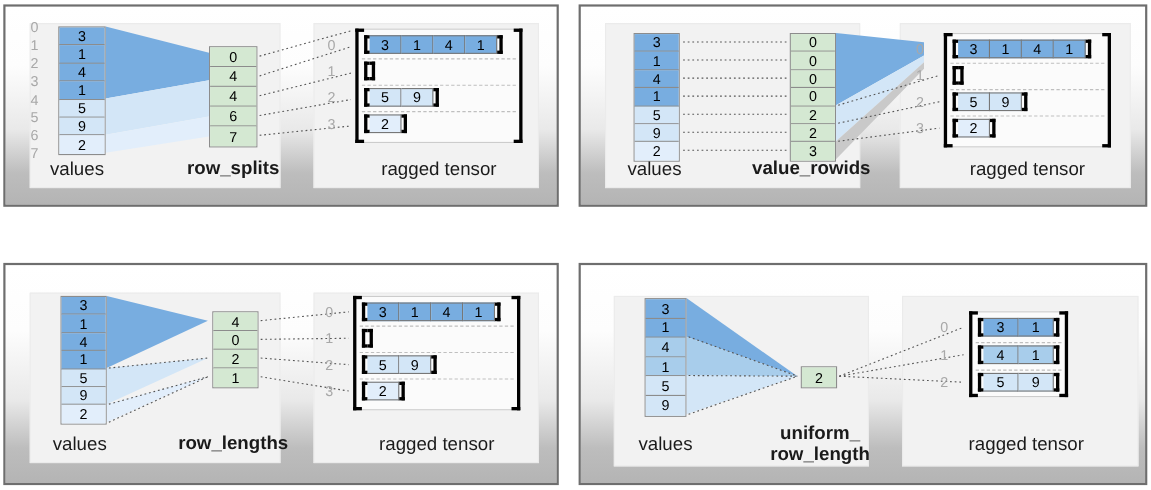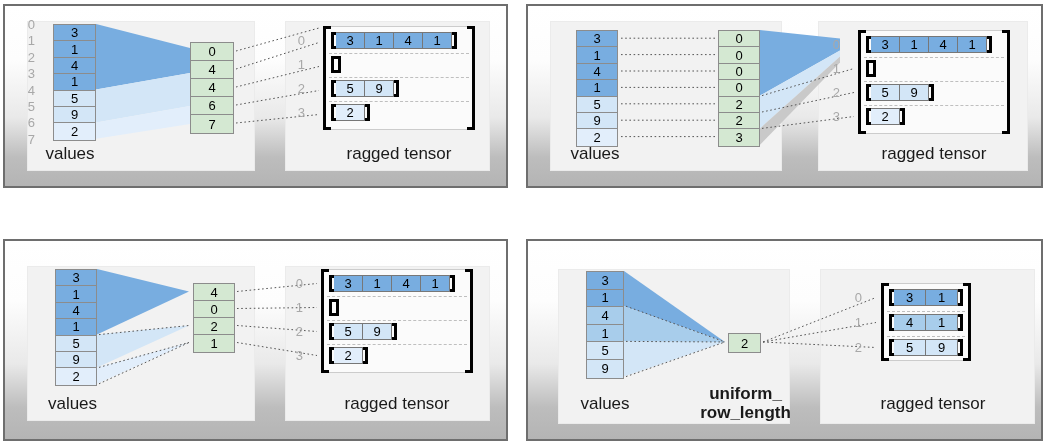--- a/index.html
+++ b/index.html
@@ -168,20 +168,21 @@
         <div class="cell" style="height: 16.4px; background: rgb(226, 238, 251);">2</div>
       </div>
       <div class="cellcol" style="left: 185px; top: 36px; width: 44px;">
         <div class="cell" style="height: 18px; background: rgb(212, 232, 210);">0</div>
         <div class="cell" style="height: 18px; background: rgb(212, 232, 210);">4</div>
         <div class="cell" style="height: 18px; background: rgb(212, 232, 210);">4</div>
         <div class="cell" style="height: 18px; background: rgb(212, 232, 210);">6</div>
         <div class="cell" style="height: 18px; background: rgb(212, 232, 210);">7</div>
       </div>
       <div class="caption" style="left: 20px; top: 138px; width: 90px;">values</div>
+      <div class="caption bold" style="left: 148px; top: 137px; width: 118px;">row_splits</div>
       <div class="caption" style="left: 318px; top: 138px; width: 152px;">ragged tensor</div>
       <div class="rt" style="left: 318px; top: 20px; width: 152px; height: 104px;">
         <div class="rt-frame"></div>
         <div class="brk left" style="top: 0px; height: 104px;"></div>
         <div class="brk right" style="top: 0px; height: 104px;"></div>
         <div class="rt-row" style="left: 8px; top: 6px; height: 17px;">
           <div class="rbrk l"></div>
           <div class="rcell" style="width: 29px; background: rgb(120, 173, 224); border-top: 1px solid rgb(119, 119, 119); border-bottom: 1px solid rgb(119, 119, 119);">3</div>
           <div class="rcell" style="width: 29px; background: rgb(120, 173, 224); border-top: 1px solid rgb(119, 119, 119); border-bottom: 1px solid rgb(119, 119, 119);">1</div>
           <div class="rcell" style="width: 29px; background: rgb(120, 173, 224); border-top: 1px solid rgb(119, 119, 119); border-bottom: 1px solid rgb(119, 119, 119);">4</div>
@@ -242,20 +243,21 @@
       <div class="cellcol" style="left: 190px; top: 24px; width: 42px;">
         <div class="cell" style="height: 16.4px; background: rgb(212, 232, 210);">0</div>
         <div class="cell" style="height: 16.4px; background: rgb(212, 232, 210);">0</div>
         <div class="cell" style="height: 16.4px; background: rgb(212, 232, 210);">0</div>
         <div class="cell" style="height: 16.4px; background: rgb(212, 232, 210);">0</div>
         <div class="cell" style="height: 16.4px; background: rgb(212, 232, 210);">2</div>
         <div class="cell" style="height: 16.4px; background: rgb(212, 232, 210);">2</div>
         <div class="cell" style="height: 16.4px; background: rgb(212, 232, 210);">3</div>
       </div>
       <div class="caption" style="left: 22px; top: 138px; width: 90px;">values</div>
+      <div class="caption bold" style="left: 142px; top: 137px; width: 135px;">value_rowids</div>
       <div class="caption" style="left: 330px; top: 138px; width: 152px;">ragged tensor</div>
       <div class="rt" style="left: 330px; top: 24px; width: 152px; height: 104px;">
         <div class="rt-frame"></div>
         <div class="brk left" style="top: 0px; height: 104px;"></div>
         <div class="brk right" style="top: 0px; height: 104px;"></div>
         <div class="rt-row" style="left: 8px; top: 6px; height: 17px;">
           <div class="rbrk l"></div>
           <div class="rcell" style="width: 29px; background: rgb(120, 173, 224); border-top: 1px solid rgb(119, 119, 119); border-bottom: 1px solid rgb(119, 119, 119);">3</div>
           <div class="rcell" style="width: 29px; background: rgb(120, 173, 224); border-top: 1px solid rgb(119, 119, 119); border-bottom: 1px solid rgb(119, 119, 119);">1</div>
           <div class="rcell" style="width: 29px; background: rgb(120, 173, 224); border-top: 1px solid rgb(119, 119, 119); border-bottom: 1px solid rgb(119, 119, 119);">4</div>
@@ -310,20 +312,21 @@
         <div class="cell" style="height: 16.4px; background: rgb(211, 230, 247);">9</div>
         <div class="cell" style="height: 16.4px; background: rgb(226, 238, 251);">2</div>
       </div>
       <div class="cellcol" style="left: 188px; top: 42px; width: 42px;">
         <div class="cell" style="height: 17px; background: rgb(212, 232, 210);">4</div>
         <div class="cell" style="height: 17px; background: rgb(212, 232, 210);">0</div>
         <div class="cell" style="height: 17px; background: rgb(212, 232, 210);">2</div>
         <div class="cell" style="height: 17px; background: rgb(212, 232, 210);">1</div>
       </div>
       <div class="caption" style="left: 20px; top: 153px; width: 95px;">values</div>
+      <div class="caption bold" style="left: 143px; top: 152px; width: 128px;">row_lengths</div>
       <div class="caption" style="left: 316px; top: 153px; width: 152px;">ragged tensor</div>
       <div class="rt" style="left: 316px; top: 28px; width: 152px; height: 104px;">
         <div class="rt-frame"></div>
         <div class="brk left" style="top: 0px; height: 104px;"></div>
         <div class="brk right" style="top: 0px; height: 104px;"></div>
         <div class="rt-row" style="left: 8px; top: 6px; height: 17px;">
           <div class="rbrk l"></div>
           <div class="rcell" style="width: 29px; background: rgb(120, 173, 224); border-top: 1px solid rgb(119, 119, 119); border-bottom: 1px solid rgb(119, 119, 119);">3</div>
           <div class="rcell" style="width: 29px; background: rgb(120, 173, 224); border-top: 1px solid rgb(119, 119, 119); border-bottom: 1px solid rgb(119, 119, 119);">1</div>
           <div class="rcell" style="width: 29px; background: rgb(120, 173, 224); border-top: 1px solid rgb(119, 119, 119); border-bottom: 1px solid rgb(119, 119, 119);">4</div>

